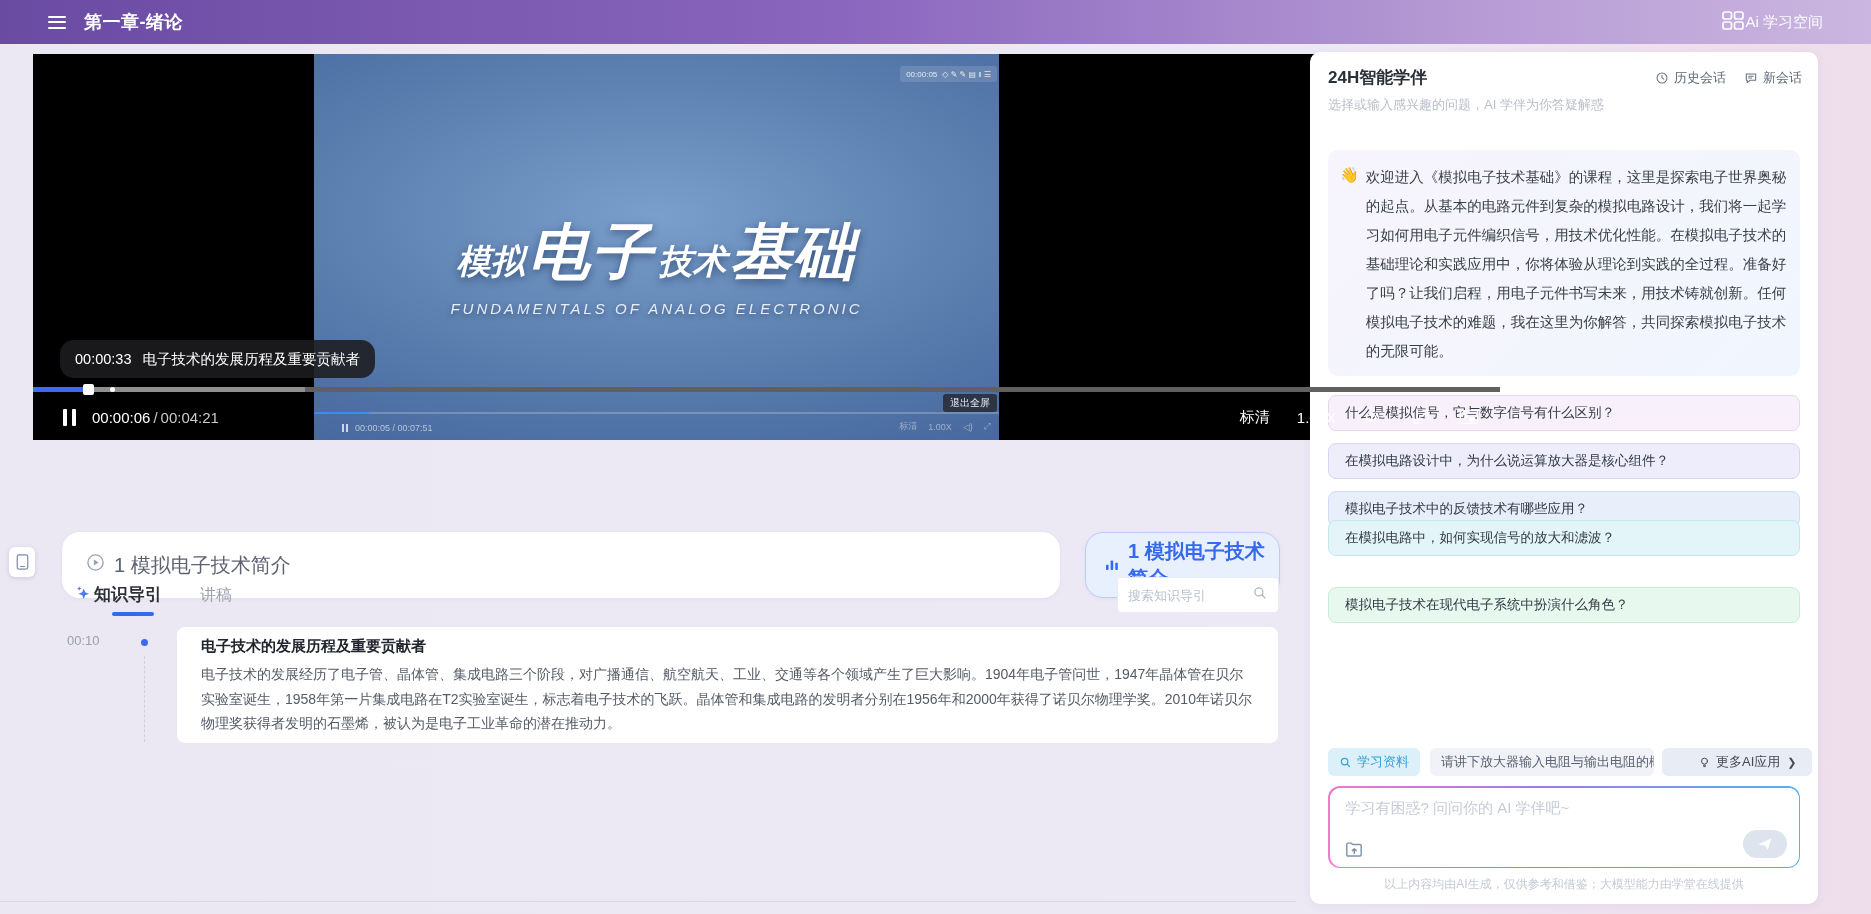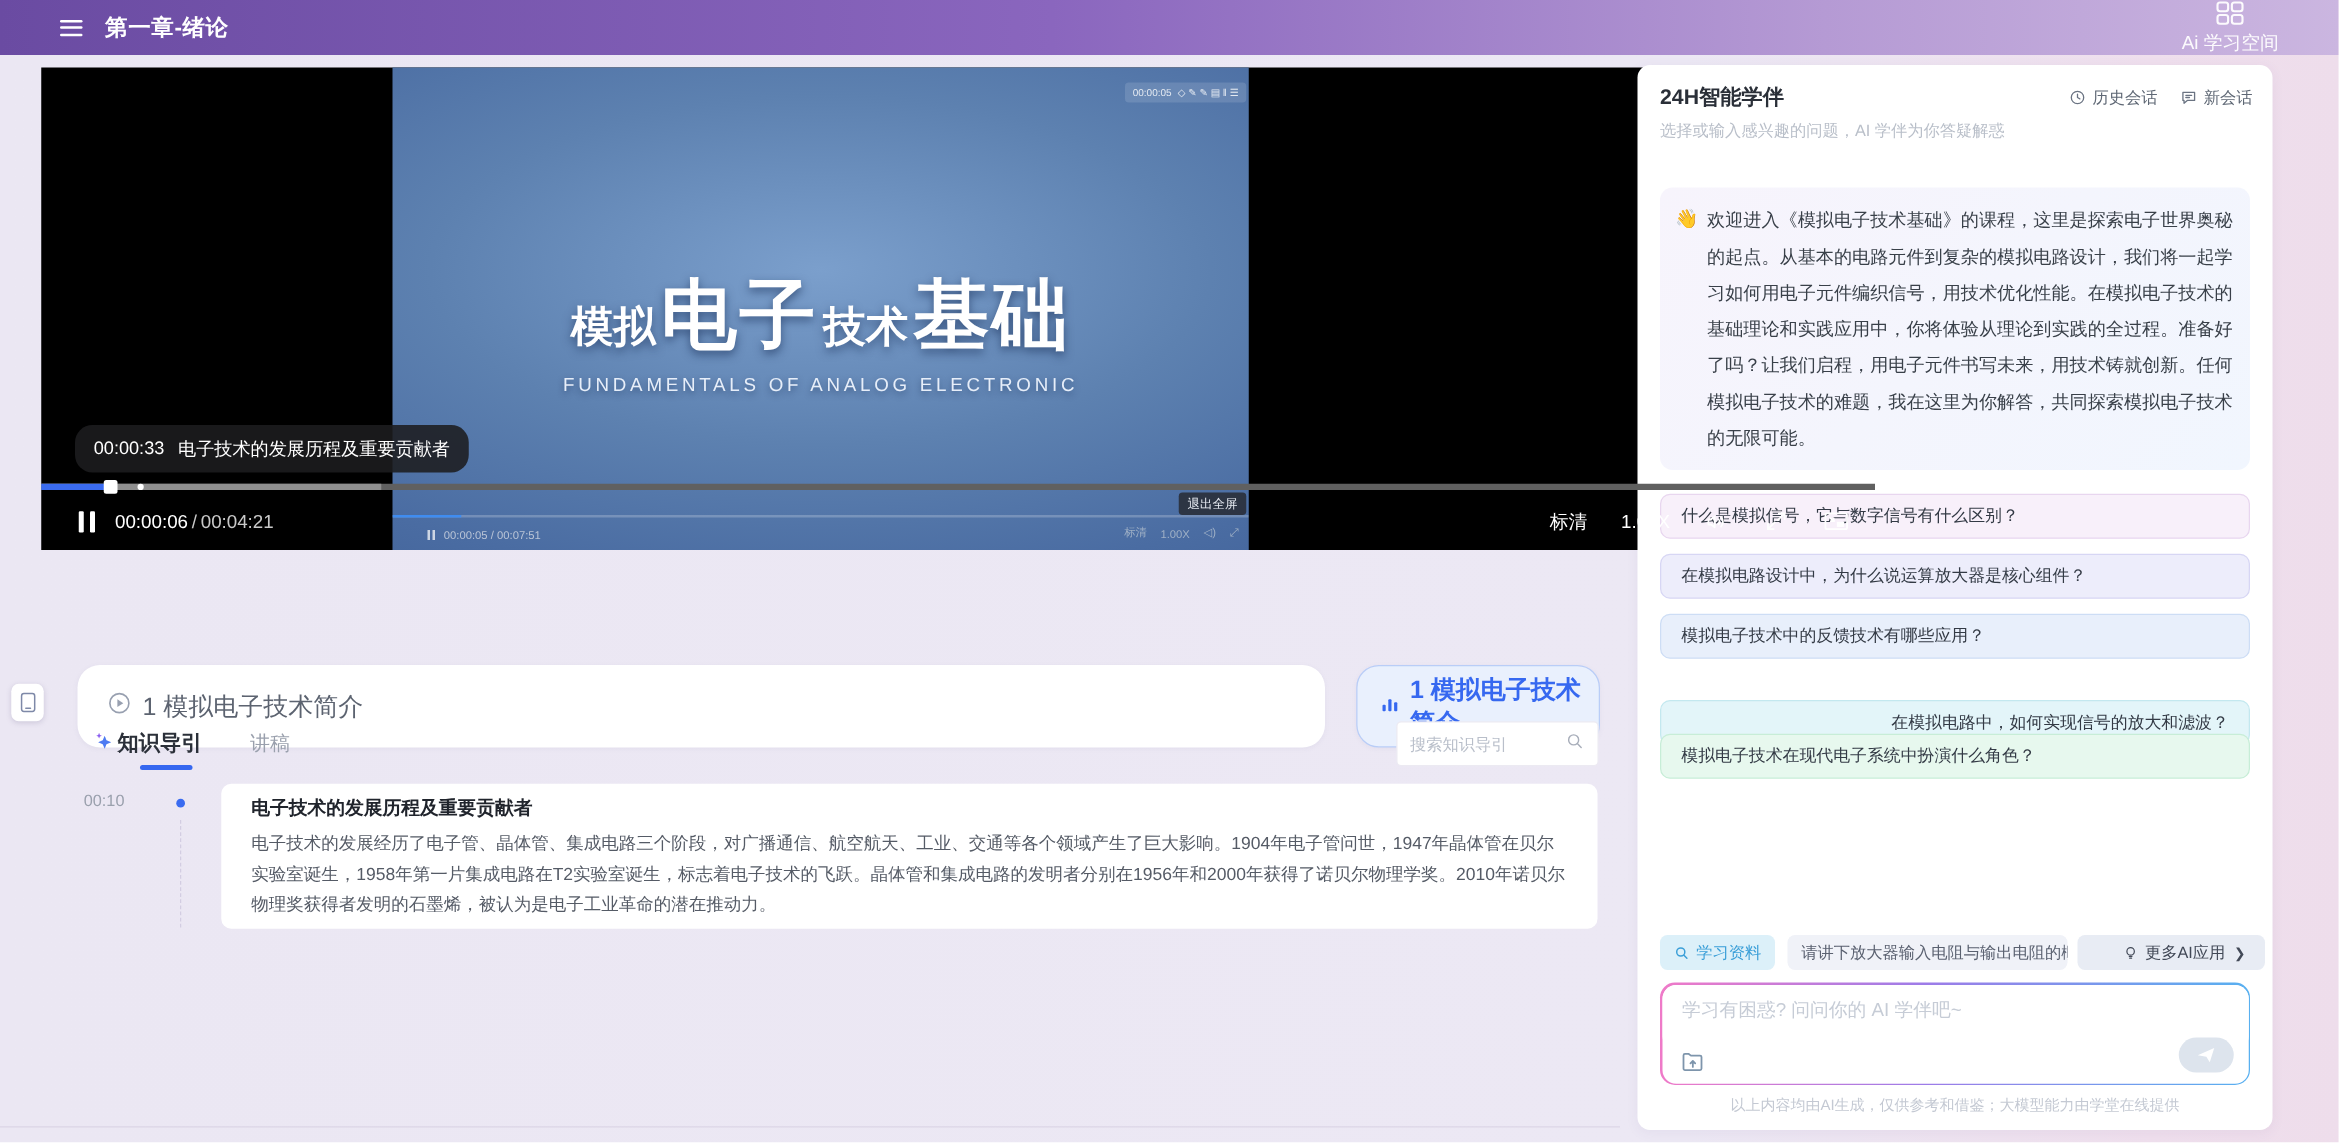--- a/index.html
+++ b/index.html
@@ -8,27 +8,27 @@
   .screen { position:relative; width:1871px; height:914px; overflow:hidden;
     background:linear-gradient(90deg,#ebe7f3 0%,#ece8f4 72%,#efdfed 92%,#eeddeb 100%); }
 
   
   .topbar { position:absolute; left:0; top:0; width:1871px; height:44px;
     background:linear-gradient(90deg,#6a4ba2 0%,#8a66be 45%,#b59ad4 78%,#cbb6e0 100%);
     display:flex; align-items:center; padding:0 48px; color:#fff; }
   .hamburger { width:18px; height:13px; display:flex; flex-direction:column; justify-content:space-between; cursor:pointer; }
   .hamburger span { display:block; height:2px; background:#fff; border-radius:1px; }
   .topbar h1 { font-size:18px; font-weight:bold; margin-left:18px; letter-spacing:.5px; }
-  .brand { margin-left:auto; display:flex; align-items:center; gap:0; font-size:15px; opacity:.95;flex-direction:column; }
+  .brand { margin-left:auto; display:flex; align-items:center; gap:0; font-size:15px; opacity:.95; }
 
   
   .player { position:absolute; left:33px; top:54px; width:1467px; height:386px; background:#000; }
   .video-stage { position:absolute; left:281px; top:0; width:685px; height:386px; overflow:hidden;
     background:radial-gradient(120% 95% at 50% 42%, #7b9fcc 0%, #5d81b0 38%, #4a6ca2 68%, #3a5a92 100%); }
-  .vtitle-block { position:absolute; left:0; right:0; top:126px; text-align:center; color:#fff; }
+  .vtitle-block { position:absolute; left:0; right:0; top:126px; text-align:center; color:#fff;font-style:italic; }
   .vtitle { display:flex; justify-content:center; align-items:baseline; gap:4px; font-weight:900;
     text-shadow:0 3px 8px rgba(15,35,75,.55); }
   .vt-sm { font-size:34px; } .vt-lg { font-size:61px; letter-spacing:2px;margin-top:32px; }
   .vsub { margin-top:6px; font-size:15px; letter-spacing:3px; color:#e7eef9; text-shadow:0 2px 5px rgba(15,35,75,.5); }
   .v-overlay { position:absolute; top:12px; right:2px; height:16px; display:flex; align-items:center; gap:5px;
     background:rgba(205,215,235,.18); border-radius:3px; padding:0 6px; font-size:8px; color:rgba(255,255,255,.82); }
   .exit-badge { position:absolute; right:2px; bottom:28px; background:rgba(42,48,60,.92); color:#e9edf4;
     font-size:10px; padding:2px 7px; border-radius:3px; }
   .mini-track { position:absolute; left:0; right:0; bottom:26px; height:2px; background:rgba(255,255,255,.22); }
   .mini-fill { width:8%; height:2px; background:#3f8cf0; }
@@ -92,21 +92,21 @@
   .as-title { position:absolute; left:18px; top:14px; font-size:17px; font-weight:bold; color:#2a2f38; }
   .as-hactions { position:absolute; right:16px; top:17px; display:flex; gap:18px; font-size:13px; color:#5f6875; }
   .as-hactions .hitem { display:flex; align-items:center; gap:5px; cursor:pointer; }
   .as-sub { position:absolute; left:18px; top:44px; font-size:13px; color:#b9bfc9; }
   .welcome { position:absolute; left:18px; top:98px; width:472px; height:226px; border-radius:10px;
     background:linear-gradient(135deg,#f7f4fc 0%,#f1f6fe 100%); padding:13px 12px 13px 10px; display:flex; }
   .welcome .emoji { font-size:15px; margin:3px 7px 0 2px; }
   .welcome .wtext { font-size:14.5px; line-height:29px; color:#394049; }
   .question { position:absolute; left:18px; width:472px; height:36px; border-radius:8px; border:1px solid transparent;
     font-size:13.5px; color:#333a45; line-height:34px; padding:0 16px; white-space:nowrap; overflow:hidden; cursor:pointer; }
-  .q0{top:343px;} .q1{top:391px;} .q2{top:439px;} .q3{top:508px;text-align:right;} .q4{top:535px;}
+  .q0{top:343px;} .q1{top:391px;} .q2{top:439px;} .q3{top:468px;} .q4{top:535px;}
   .chip { position:absolute; top:696px; height:28px; border-radius:6px; display:flex; align-items:center;
     font-size:13px; padding:0 11px; cursor:pointer; white-space:nowrap; }
   .chip-res { left:18px; gap:5px; }
   .chip-sug { left:120px; width:224px; overflow:hidden; }
   .chip-more { left:352px; width:150px; gap:5px;padding-left:36px; }
   .chip-more .chev { font-size:11px; margin-left:2px; }
   .input-wrap { position:absolute; left:18px; top:734px; width:472px; height:82px; border-radius:12px;
     background:linear-gradient(90deg,#ef7ac8,#9d7ce8 45%,#58b0f0); padding:1.5px; }
   .input-inner { position:relative; width:100%; height:100%; background:#fff; border-radius:11px; }
   .input-inner textarea { position:absolute; left:0; top:0; width:100%; height:52px; border:none; outline:none; resize:none;

